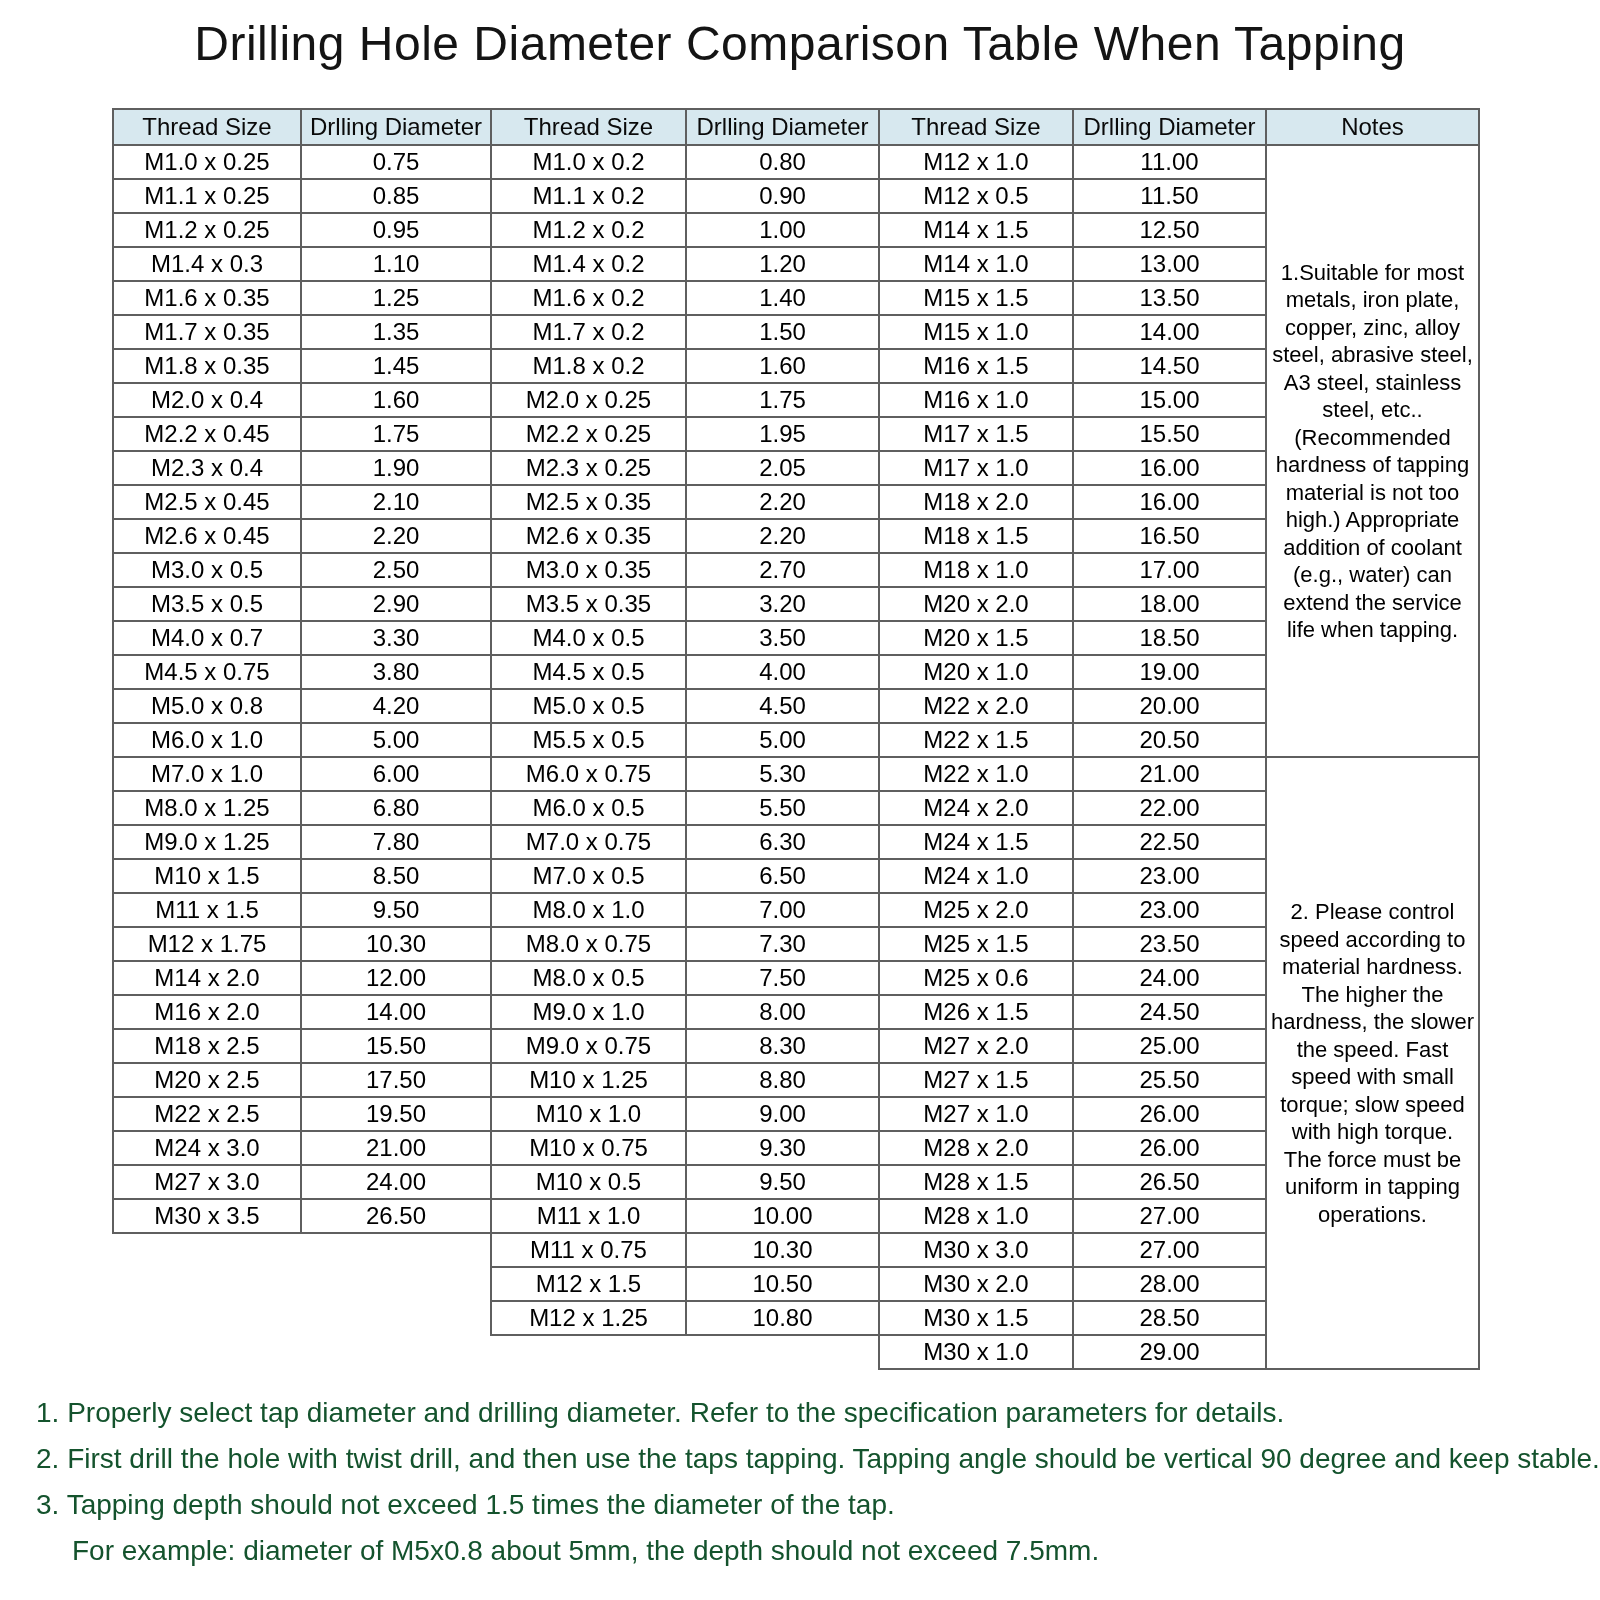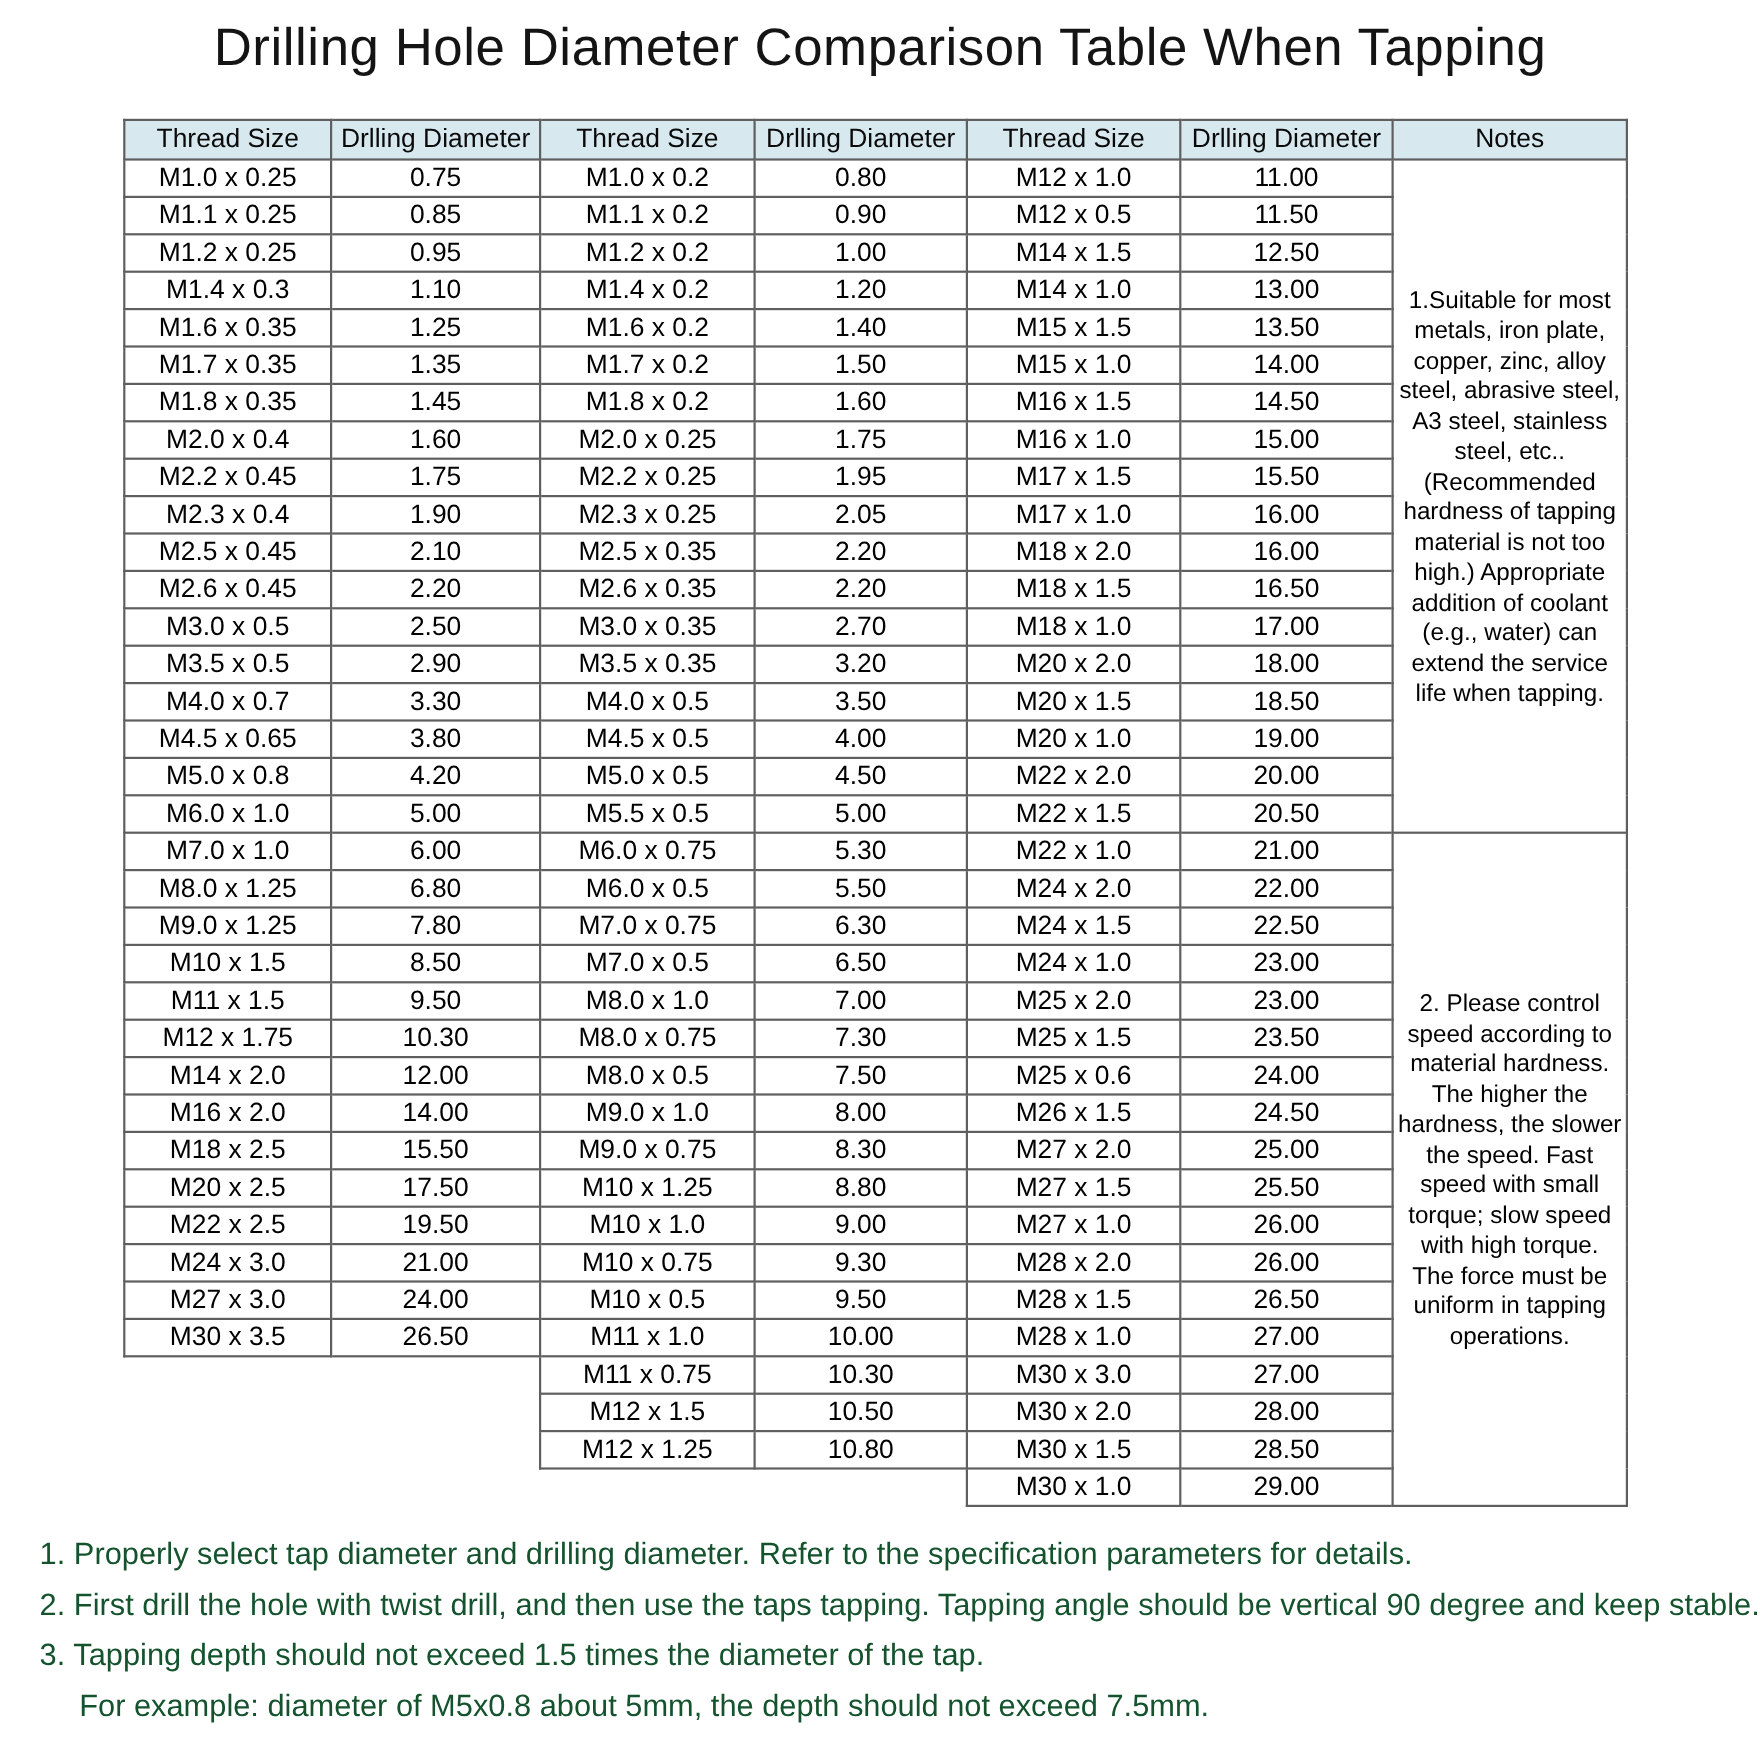--- a/index.html
+++ b/index.html
@@ -231,21 +231,21 @@
         </tr>
         <tr>
           <td class="cell">M4.0 x 0.7</td>
           <td class="cell">3.30</td>
           <td class="cell">M4.0 x 0.5</td>
           <td class="cell">3.50</td>
           <td class="cell">M20 x 1.5</td>
           <td class="cell">18.50</td>
         </tr>
         <tr>
-          <td class="cell">M4.5 x 0.65</td>
+          <td class="cell">M4.5 x 0.75</td>
           <td class="cell">3.80</td>
           <td class="cell">M4.5 x 0.5</td>
           <td class="cell">4.00</td>
           <td class="cell">M20 x 1.0</td>
           <td class="cell">19.00</td>
         </tr>
         <tr>
           <td class="cell">M5.0 x 0.8</td>
           <td class="cell">4.20</td>
           <td class="cell">M5.0 x 0.5</td>

